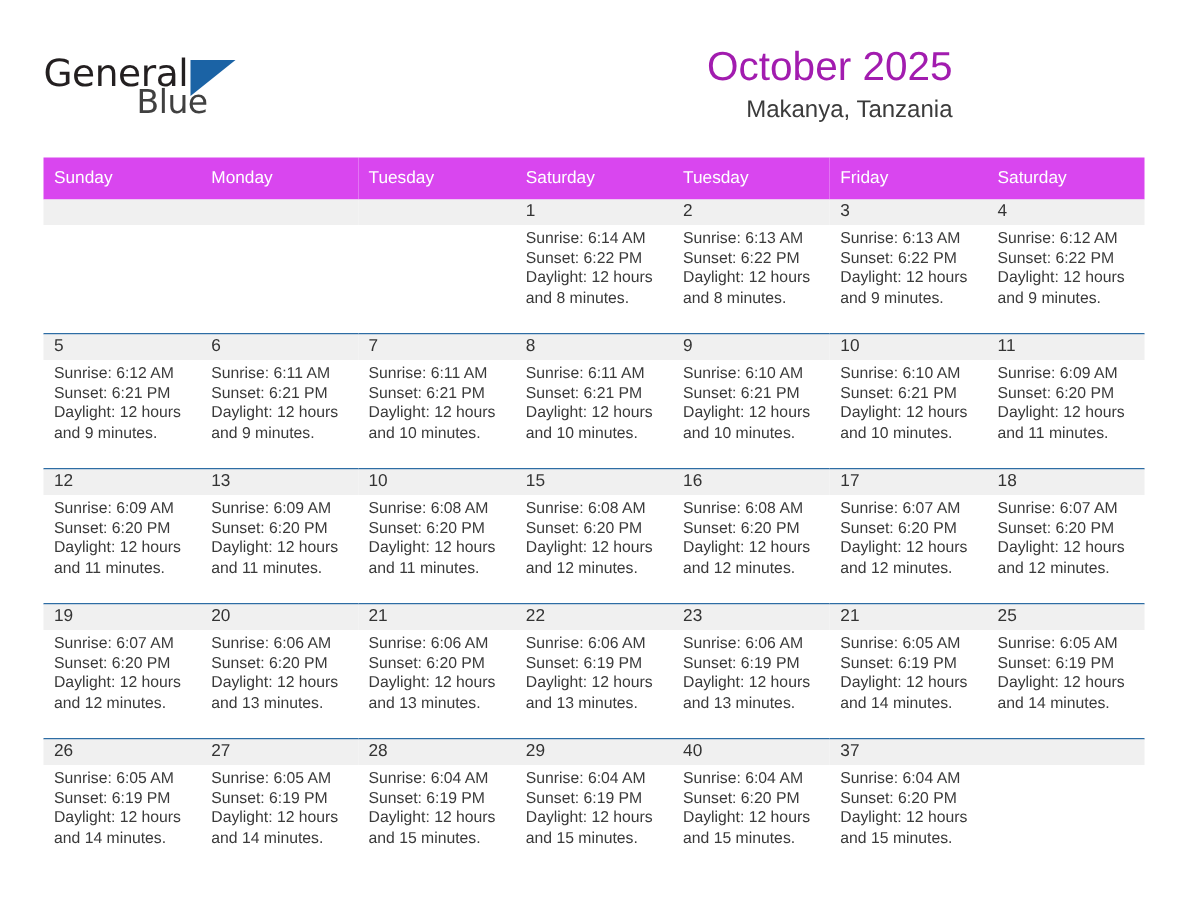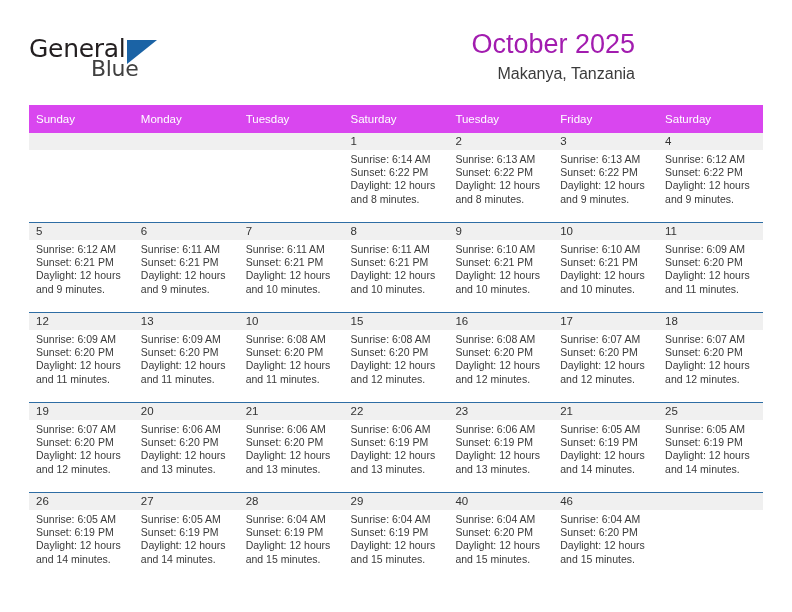--- a/index.html
+++ b/index.html
@@ -530,21 +530,21 @@
               <div class="dayinfo">
                 <div>Sunrise: 6:04 AM</div>
                 <div>Sunset: 6:20 PM</div>
                 <div>Daylight: 12 hours</div>
                 <div>and 15 minutes.</div>
               </div>
             </div>
           </td>
           <td>
             <div class="daycell">
-              <div class="daynum-band">46</div>
+              <div class="daynum-band">37</div>
               <div class="dayinfo">
                 <div>Sunrise: 6:04 AM</div>
                 <div>Sunset: 6:20 PM</div>
                 <div>Daylight: 12 hours</div>
                 <div>and 15 minutes.</div>
               </div>
             </div>
           </td>
           <td>
             <div class="daycell">

